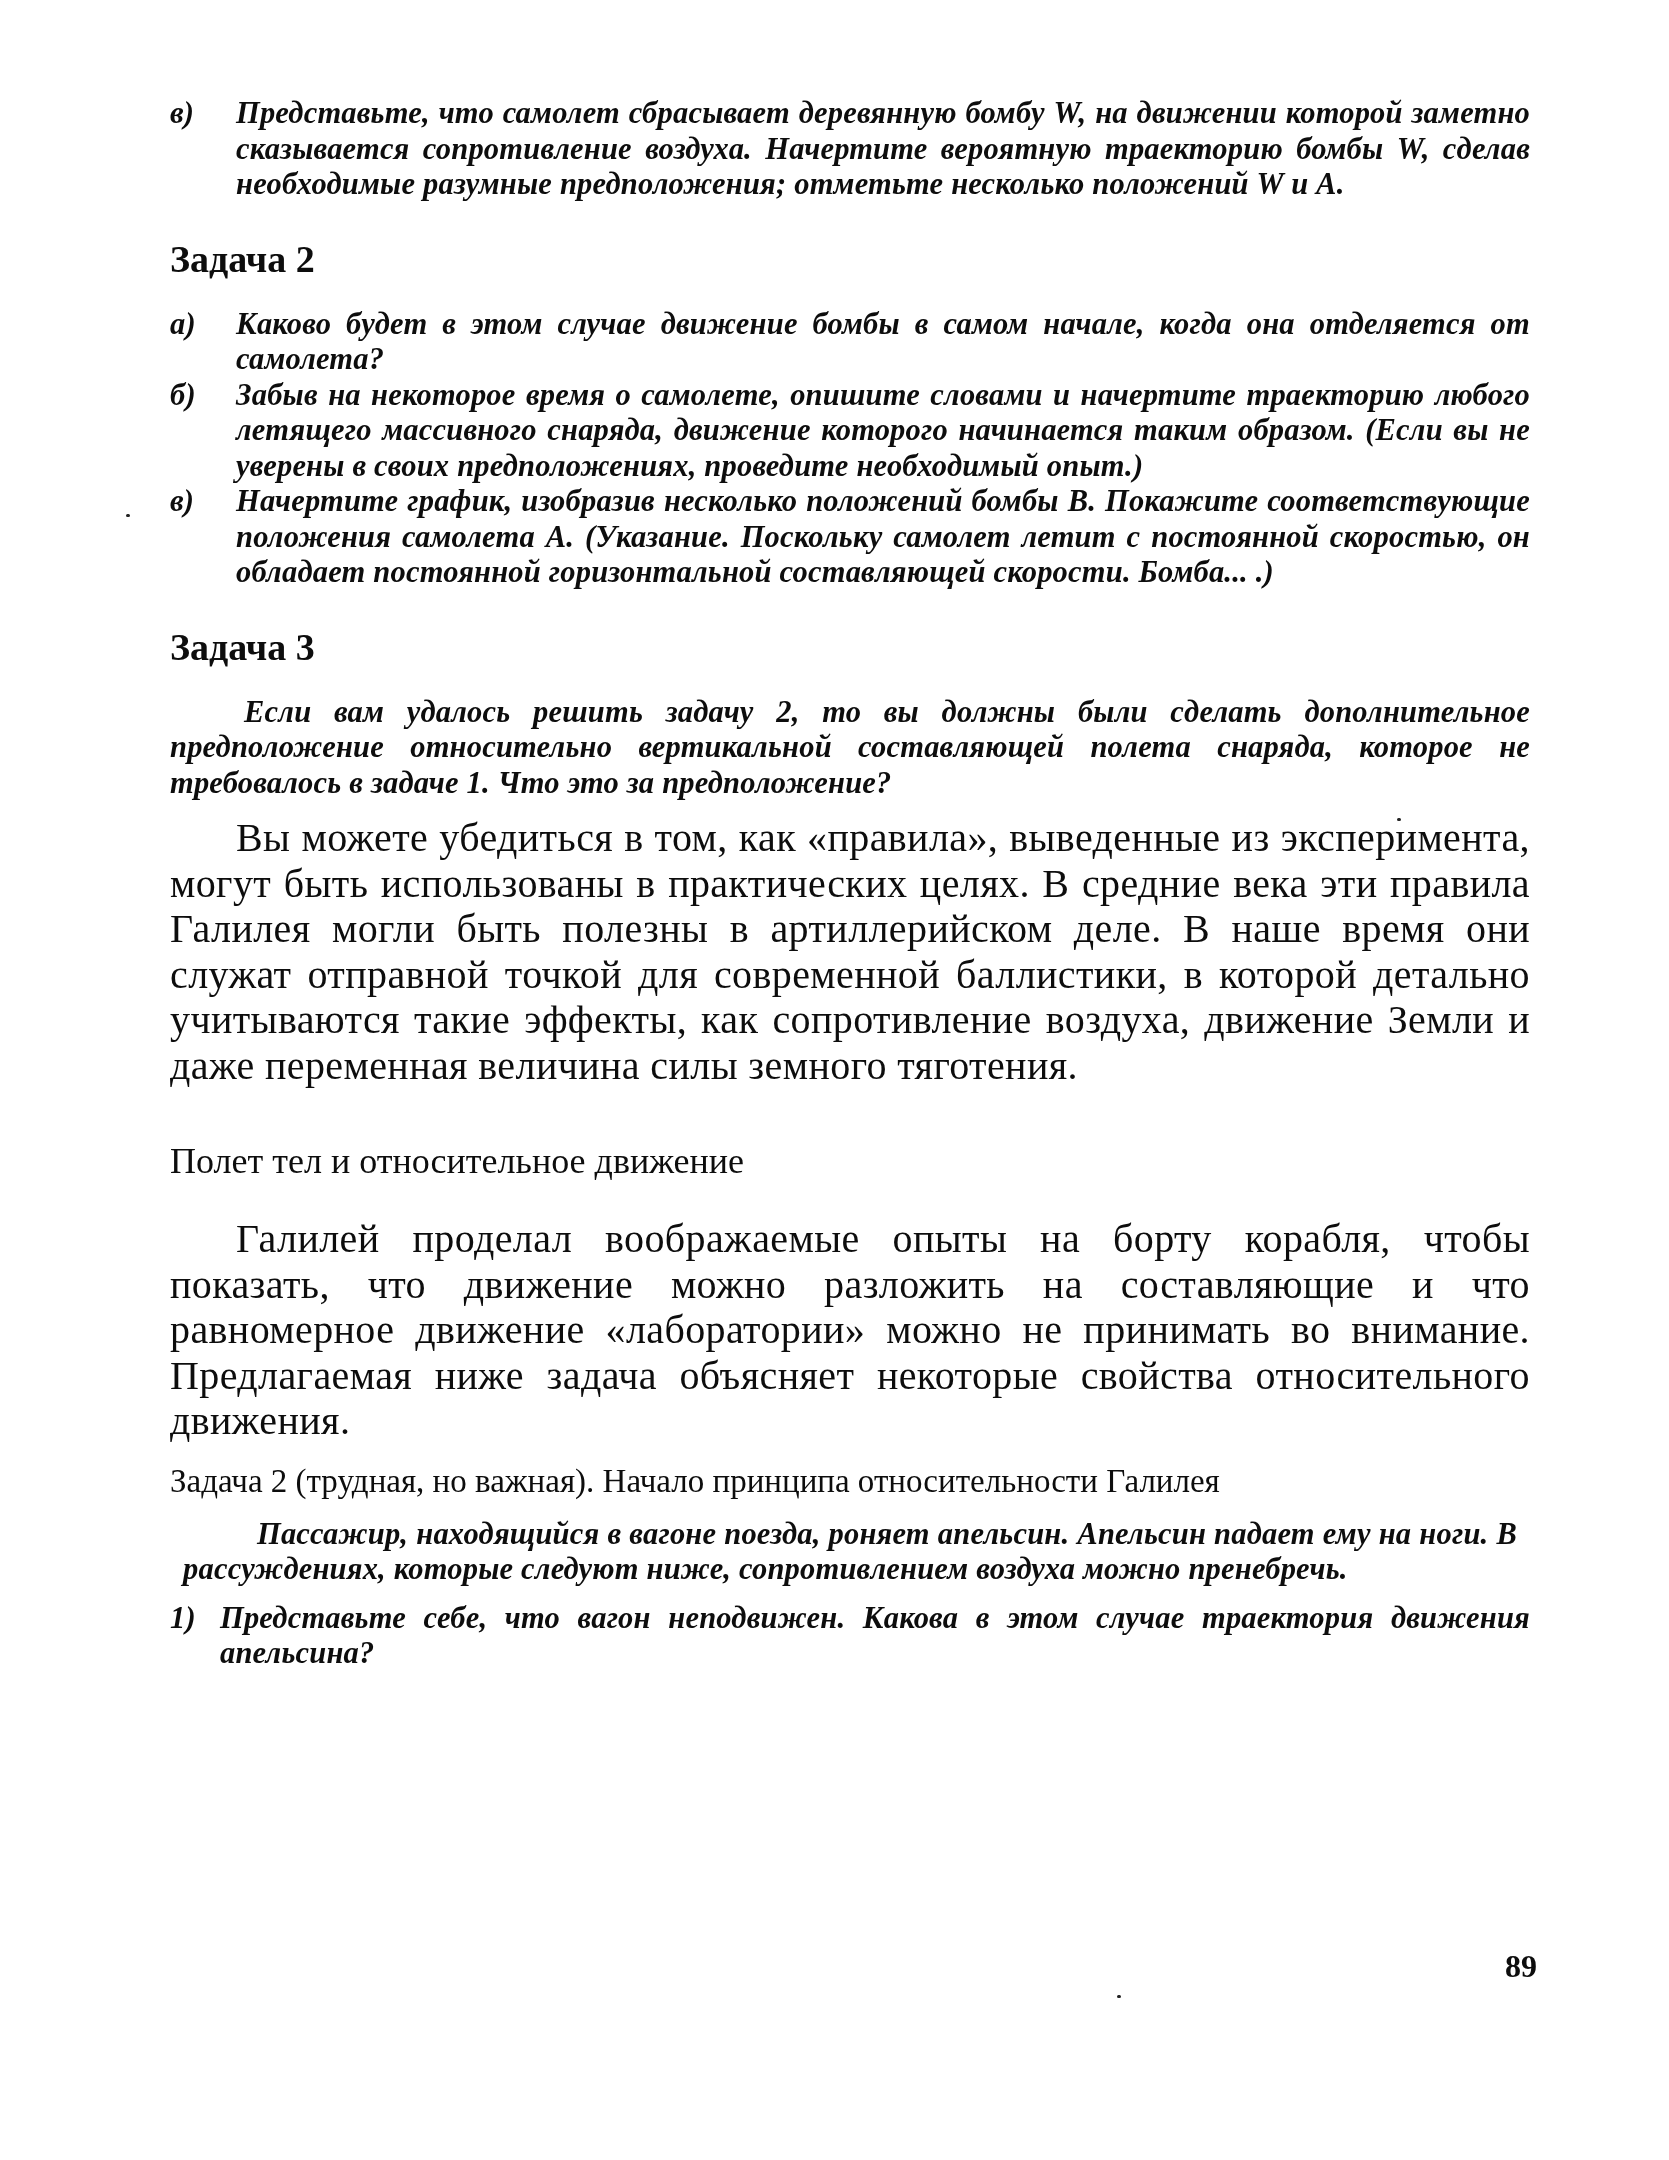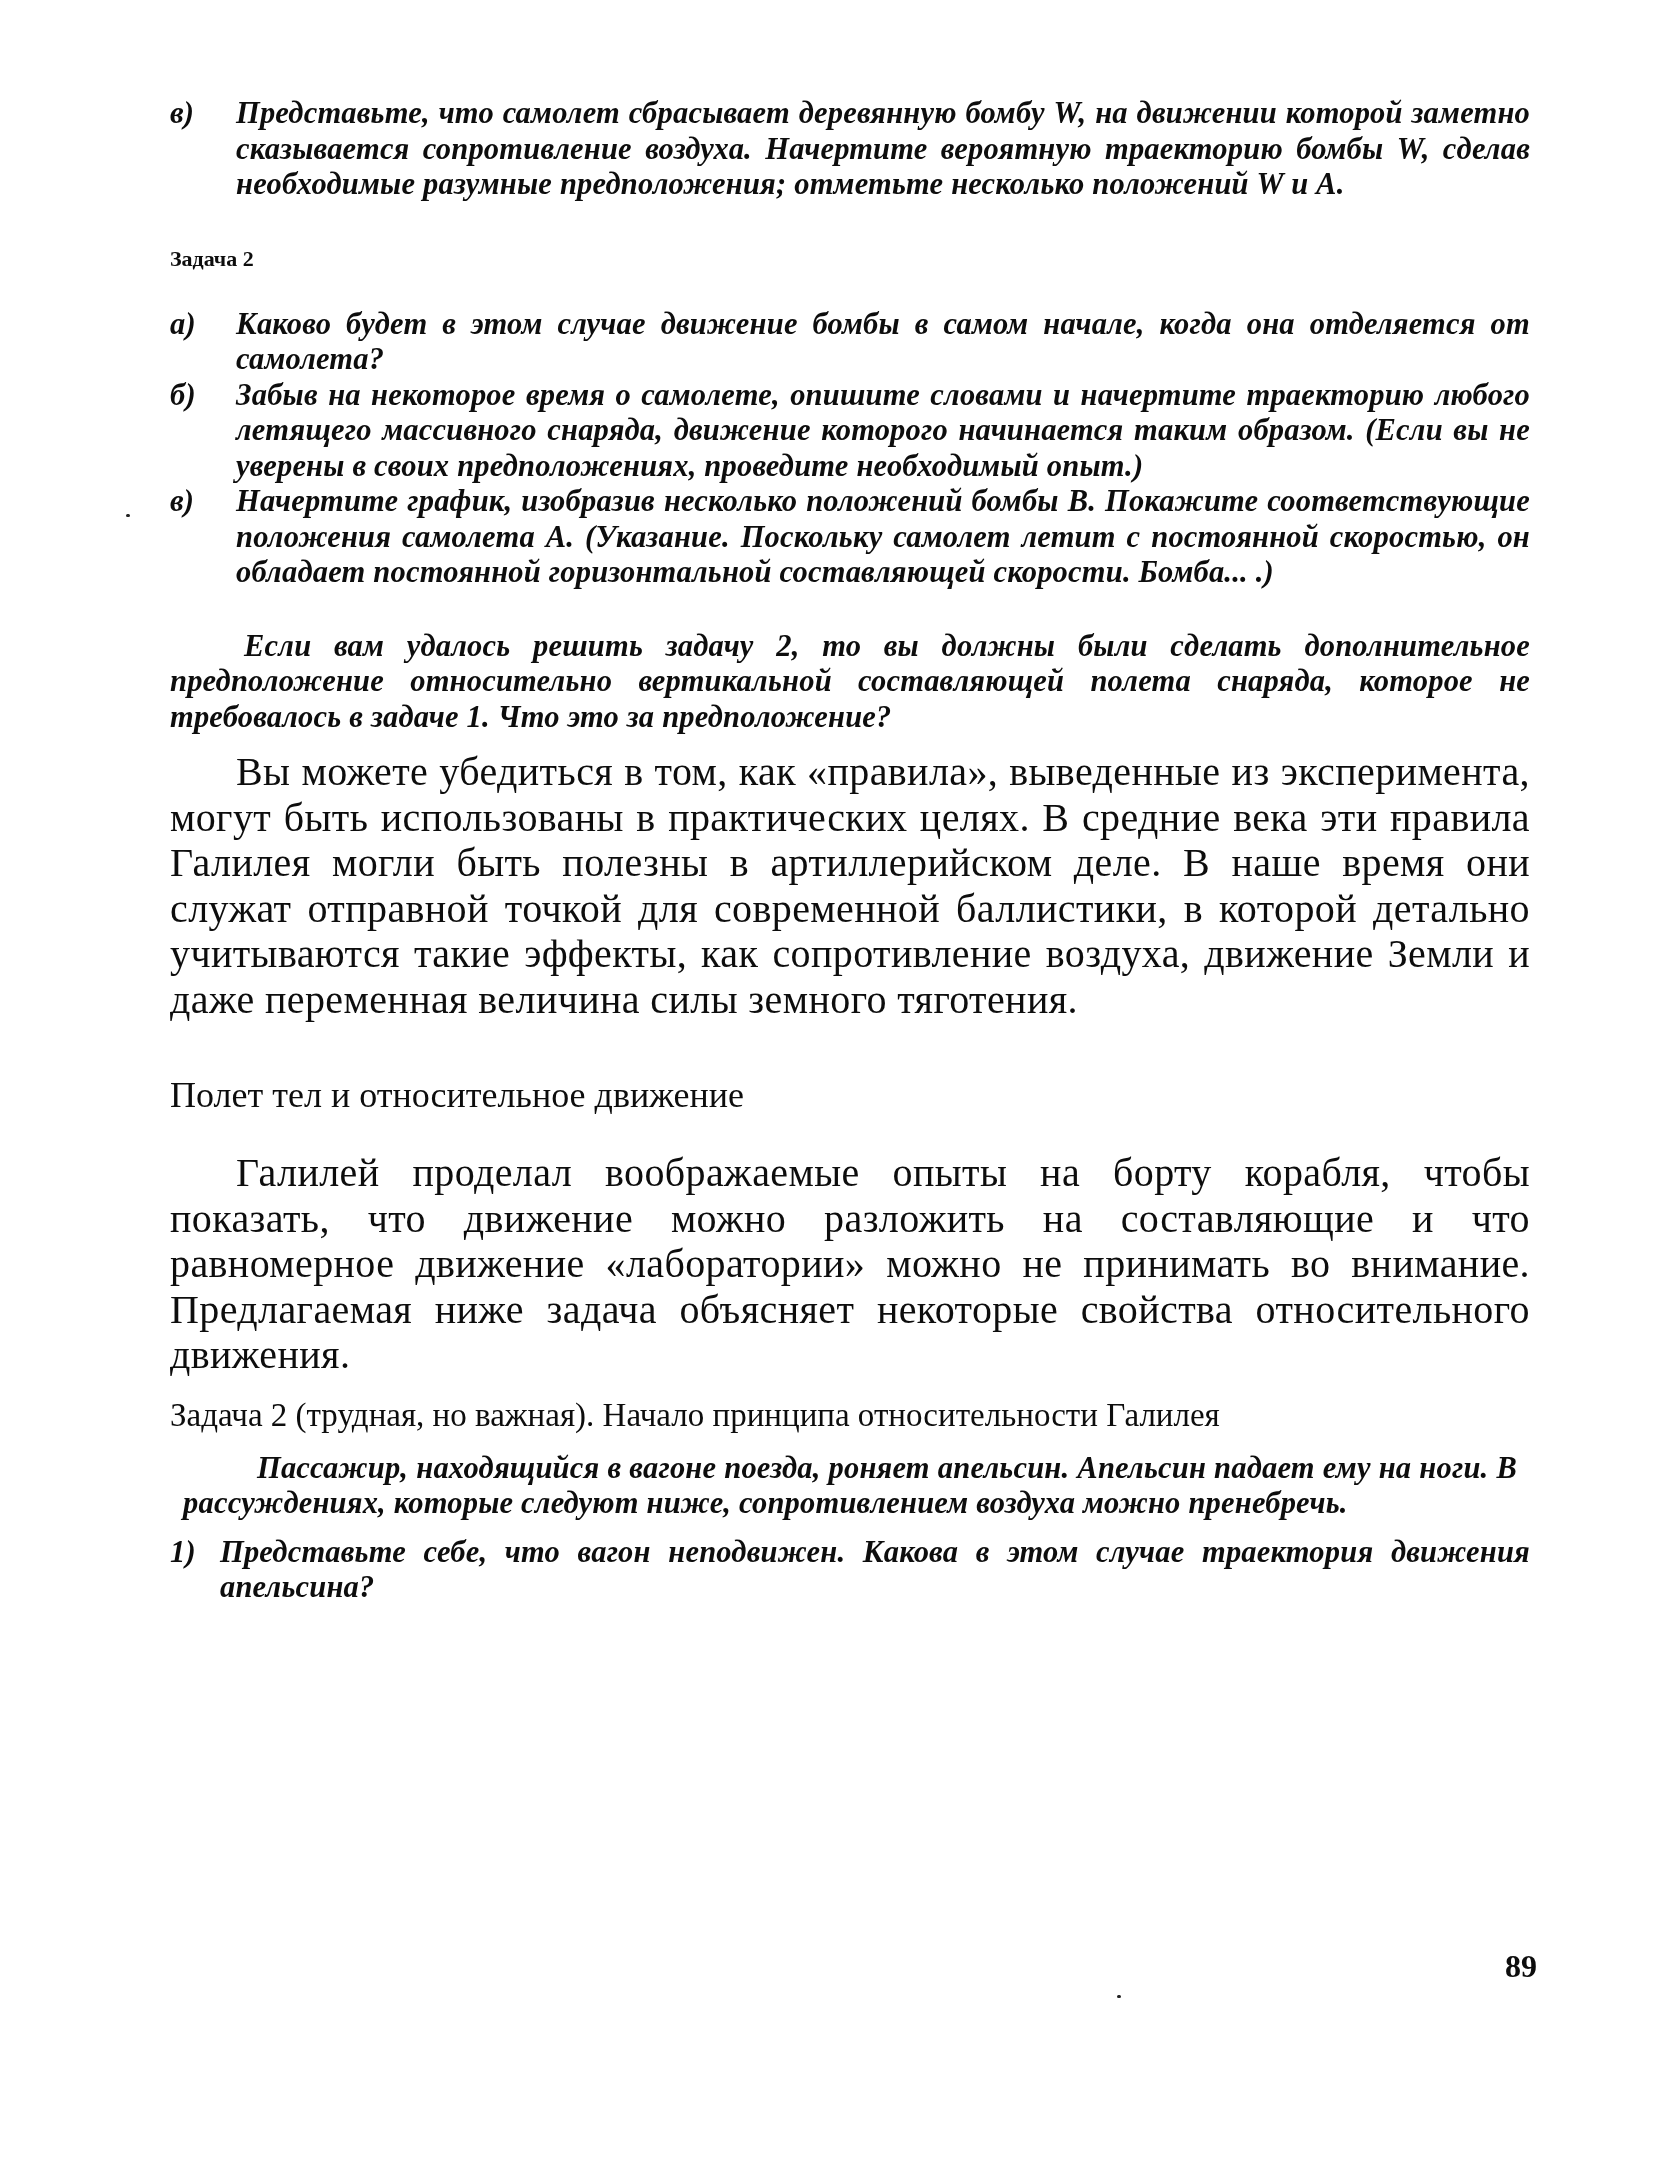--- a/index.html
+++ b/index.html
@@ -9,21 +9,21 @@
   }
   .page { position: absolute; left: 170px; top: 96px; width: 1360px; }
   .it {
     font-style: italic; font-weight: bold; font-size: 30.5px; line-height: 35.5px;
     text-align: justify; letter-spacing: 0.2px;
   }
   .item { display: flex; }
   .item .lab { width: 66px; flex: none; }
   .item .txt { flex: 1; text-align: justify; }
   .indent { text-indent: 74px; }
-  .task-head { font-weight: bold; font-size: 22px; line-height: 36px; margin: 0; }
+  .task-head { font-weight: bold; font-size: 38px; line-height: 36px; margin: 0; }
   .rm { font-size: 40px; line-height: 45.5px; text-align: justify; letter-spacing: 0.4px; }
   .rm.indent { text-indent: 66px; }
   .section { font-size: 36px; font-weight: normal; line-height: 42px; margin: 0; }
   .pageno { position: absolute; left: 1505px; top: 1948px; font-size: 32px; font-weight: bold; }
   .speck { position: absolute; width: 4px; height: 3px; background: #222; border-radius: 2px; }
 </style>
 </head>
 <body>
 
 <div class="page">
@@ -40,20 +40,21 @@
   </div>
   <div class="it item">
     <span class="lab">б)</span>
     <span class="txt">Забыв на некоторое время о самолете, опишите словами и начертите траекторию любого летящего массивного снаряда, движение которого начинается таким образом. (Если вы не уверены в своих предположениях, проведите необходимый опыт.)</span>
   </div>
   <div class="it item" style="margin-bottom:38px;">
     <span class="lab">в)</span>
     <span class="txt">Начертите график, изобразив несколько положений бомбы B. Покажите соответствующие положения самолета A. (Указание. Поскольку самолет летит с постоянной скоростью, он обладает постоянной горизонтальной составляющей скорости. Бомба... .)</span>
   </div>
 
+  <h3 class="task-head" style="margin-bottom:30px;">Задача 3</h3>
   <p class="it indent" style="margin:0 0 14px 0;">Если вам удалось решить задачу 2, то вы должны были сделать дополнительное предположение относительно вертикальной составляющей полета снаряда, которое не требовалось в задаче 1. Что это за предположение?</p>
 
   <p class="rm indent" style="margin:0 0 52px 0;">Вы можете убедиться в том, как «правила», выведенные из эксперимента, могут быть использованы в практических целях. В средние века эти правила Галилея могли быть полезны в артиллерийском деле. В наше время они служат отправной точкой для современной баллистики, в которой детально учитываются такие эффекты, как сопротивление воздуха, движение Земли и даже переменная величина силы земного тяготения.</p>
 
   <h2 class="section" style="margin-bottom:34px;">Полет тел и относительное движение</h2>
 
   <p class="rm indent" style="margin:0 0 19px 0;">Галилей проделал воображаемые опыты на борту корабля, чтобы показать, что движение можно разложить на составляющие и что равномерное движение «лаборатории» можно не принимать во внимание. Предлагаемая ниже задача объясняет некоторые свойства относительного движения.</p>
 
   <h3 class="task-head" style="font-weight:normal; font-size:33px; margin-bottom:18px; white-space:nowrap;">Задача 2 (трудная, но важная). Начало принципа относительности Галилея</h3>
   <p class="it indent" style="margin:13px;">Пассажир, находящийся в вагоне поезда, роняет апельсин. Апельсин падает ему на ноги. В рассуждениях, которые следуют ниже, сопротивлением воздуха можно пренебречь.</p>

